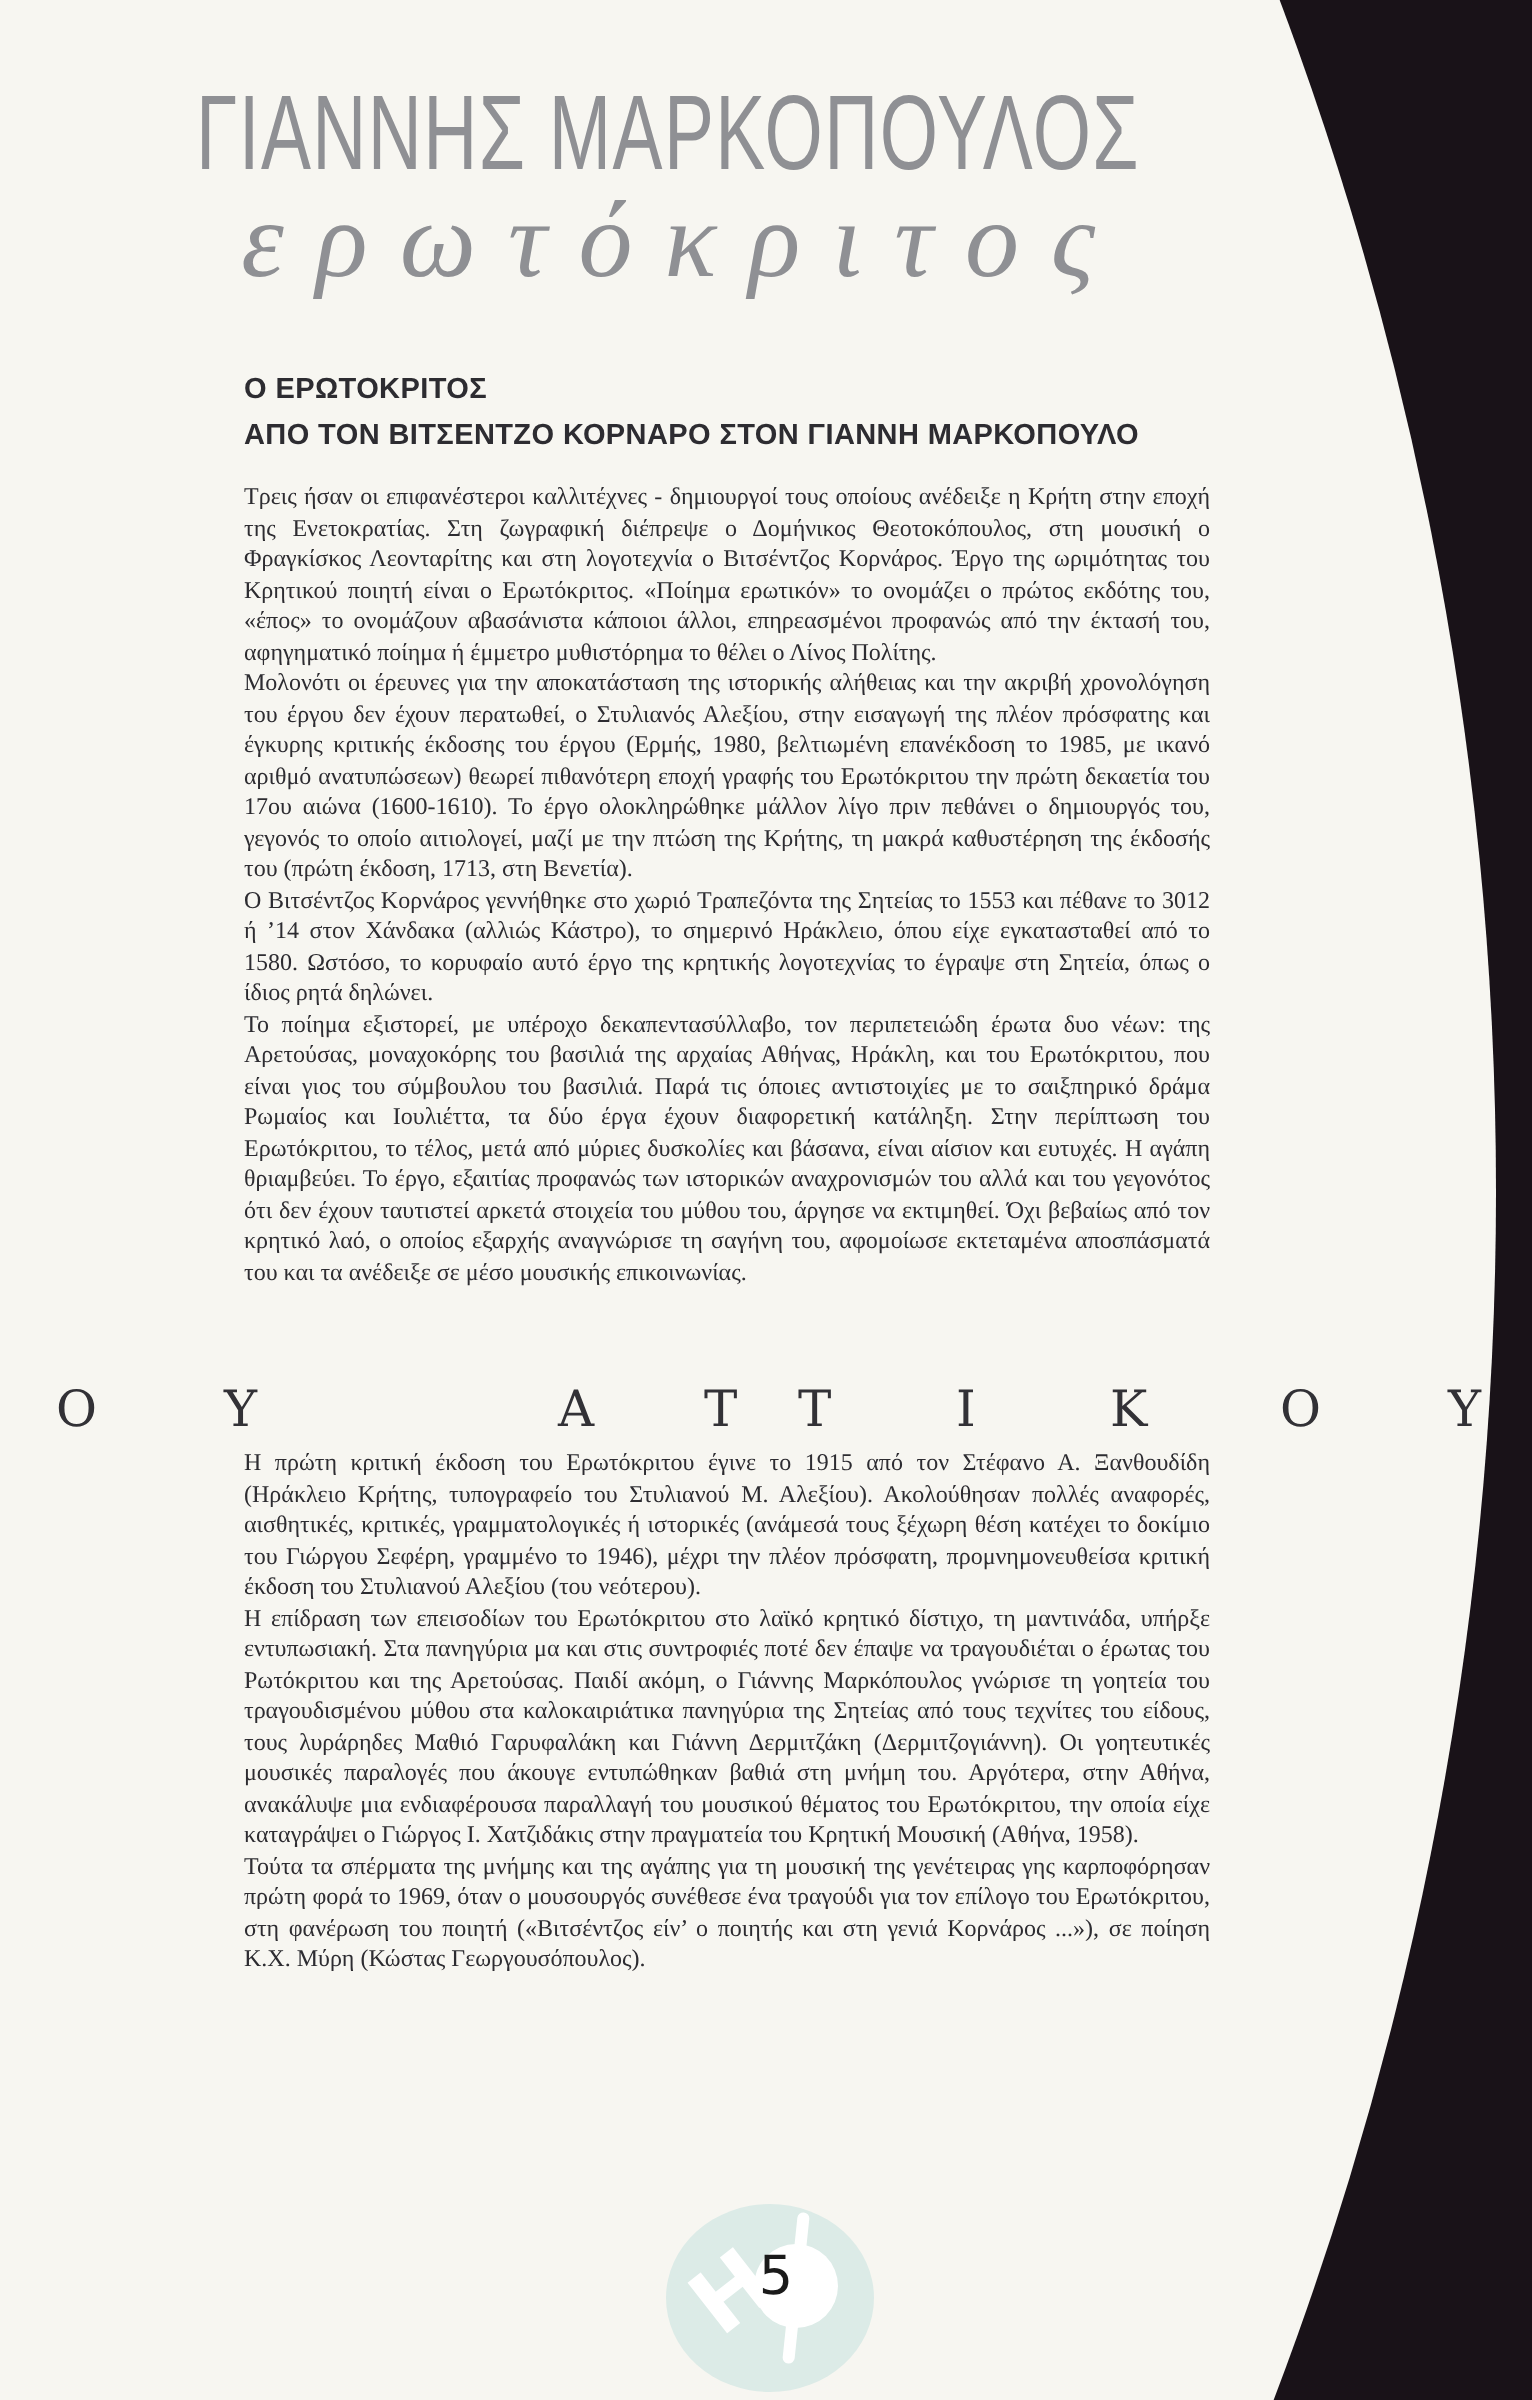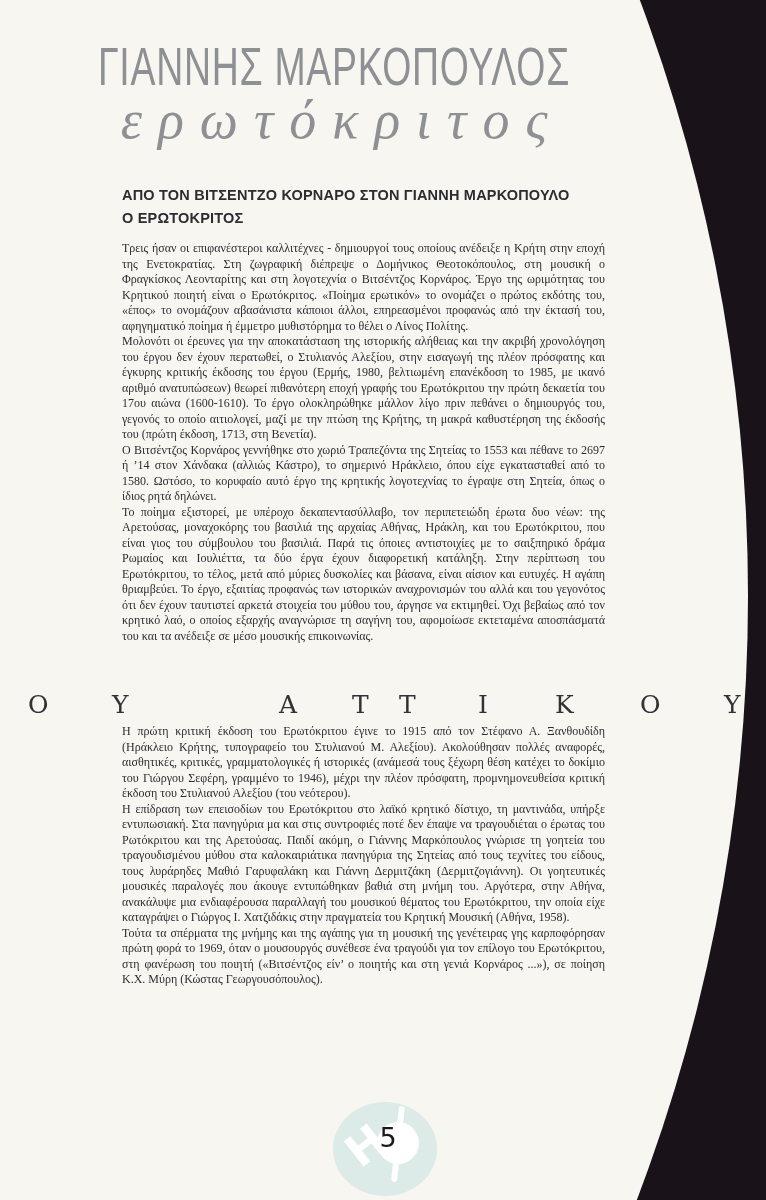--- a/index.html
+++ b/index.html
@@ -53,28 +53,28 @@
 <body>
 
 <div class="paper"></div>
 
 <div class="masthead">
   <div class="masthead-artist">ΓΙΑΝΝΗΣ ΜΑΡΚΟΠΟΥΛΟΣ</div>
   <div class="masthead-work">ερωτόκριτος</div>
 </div>
 
 <div class="heading">
+  <div>Ο ΕΡΩΤΟΚΡΙΤΟΣ</div>
   <div>ΑΠΟ ΤΟΝ ΒΙΤΣΕΝΤΖΟ ΚΟΡΝΑΡΟ ΣΤΟΝ ΓΙΑΝΝΗ ΜΑΡΚΟΠΟΥΛΟ</div>
-  <div>Ο ΕΡΩΤΟΚΡΙΤΟΣ</div>
 </div>
 
 <div class="bodyblock" id="block-top">
     <p>Τρεις ήσαν οι επιφανέστεροι καλλιτέχνες - δημιουργοί τους οποίους ανέδειξε η Κρήτη στην εποχή της Ενετοκρατίας. Στη ζωγραφική διέπρεψε ο Δομήνικος Θεοτοκόπουλος, στη μουσική ο Φραγκίσκος Λεονταρίτης και στη λογοτεχνία ο Βιτσέντζος Κορνάρος. Έργο της ωριμότητας του Κρητικού ποιητή είναι ο Ερωτόκριτος. «Ποίημα ερωτικόν» το ονομάζει ο πρώτος εκδότης του, «έπος» το ονομάζουν αβασάνιστα κάποιοι άλλοι, επηρεασμένοι προφανώς από την έκτασή του, αφηγηματικό ποίημα ή έμμετρο μυθιστόρημα το θέλει ο Λίνος Πολίτης.</p>
     <p>Μολονότι οι έρευνες για την αποκατάσταση της ιστορικής αλήθειας και την ακριβή χρονολόγηση του έργου δεν έχουν περατωθεί, ο Στυλιανός Αλεξίου, στην εισαγωγή της πλέον πρόσφατης και έγκυρης κριτικής έκδοσης του έργου (Ερμής, 1980, βελτιωμένη επανέκδοση το 1985, με ικανό αριθμό ανατυπώσεων) θεωρεί πιθανότερη εποχή γραφής του Ερωτόκριτου την πρώτη δεκαετία του 17ου αιώνα (1600-1610). Το έργο ολοκληρώθηκε μάλλον λίγο πριν πεθάνει ο δημιουργός του, γεγονός το οποίο αιτιολογεί, μαζί με την πτώση της Κρήτης, τη μακρά καθυστέρηση της έκδοσής του (πρώτη έκδοση, 1713, στη Βενετία).</p>
-    <p>Ο Βιτσέντζος Κορνάρος γεννήθηκε στο χωριό Τραπεζόντα της Σητείας το 1553 και πέθανε το 2697 ή ’14 στον Χάνδακα (αλλιώς Κάστρο), το σημερινό Ηράκλειο, όπου είχε εγκατασταθεί από το 1580. Ωστόσο, το κορυφαίο αυτό έργο της κρητικής λογοτεχνίας το έγραψε στη Σητεία, όπως ο ίδιος ρητά δηλώνει.</p>
+    <p>Ο Βιτσέντζος Κορνάρος γεννήθηκε στο χωριό Τραπεζόντα της Σητείας το 1553 και πέθανε το 3012 ή ’14 στον Χάνδακα (αλλιώς Κάστρο), το σημερινό Ηράκλειο, όπου είχε εγκατασταθεί από το 1580. Ωστόσο, το κορυφαίο αυτό έργο της κρητικής λογοτεχνίας το έγραψε στη Σητεία, όπως ο ίδιος ρητά δηλώνει.</p>
     <p>Το ποίημα εξιστορεί, με υπέροχο δεκαπεντασύλλαβο, τον περιπετειώδη έρωτα δυο νέων: της Αρετούσας, μοναχοκόρης του βασιλιά της αρχαίας Αθήνας, Ηράκλη, και του Ερωτόκριτου, που είναι γιος του σύμβουλου του βασιλιά. Παρά τις όποιες αντιστοιχίες με το σαιξπηρικό δράμα Ρωμαίος και Ιουλιέττα, τα δύο έργα έχουν διαφορετική κατάληξη. Στην περίπτωση του Ερωτόκριτου, το τέλος, μετά από μύριες δυσκολίες και βάσανα, είναι αίσιον και ευτυχές. Η αγάπη θριαμβεύει. Το έργο, εξαιτίας προφανώς των ιστορικών αναχρονισμών του αλλά και του γεγονότος ότι δεν έχουν ταυτιστεί αρκετά στοιχεία του μύθου του, άργησε να εκτιμηθεί. Όχι βεβαίως από τον κρητικό λαό, ο οποίος εξαρχής αναγνώρισε τη σαγήνη του, αφομοίωσε εκτεταμένα αποσπάσματά του και τα ανέδειξε σε μέσο μουσικής επικοινωνίας.</p>
   </div>
 
 <div class="watermark">
     <span style="left: 28px;">Ο</span>
     <span style="left: 112px;">Υ</span>
     <span style="left: 279px;">Α</span>
     <span style="left: 352px;">Τ</span>
     <span style="left: 399px;">Τ</span>
     <span style="left: 478px;">Ι</span>

